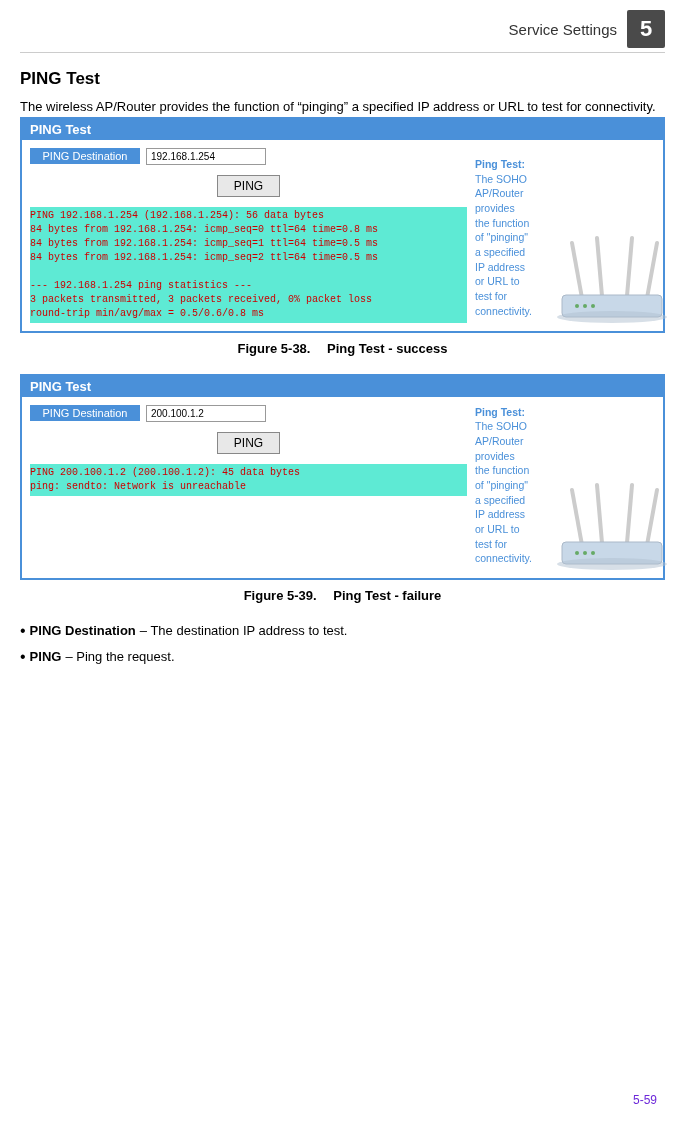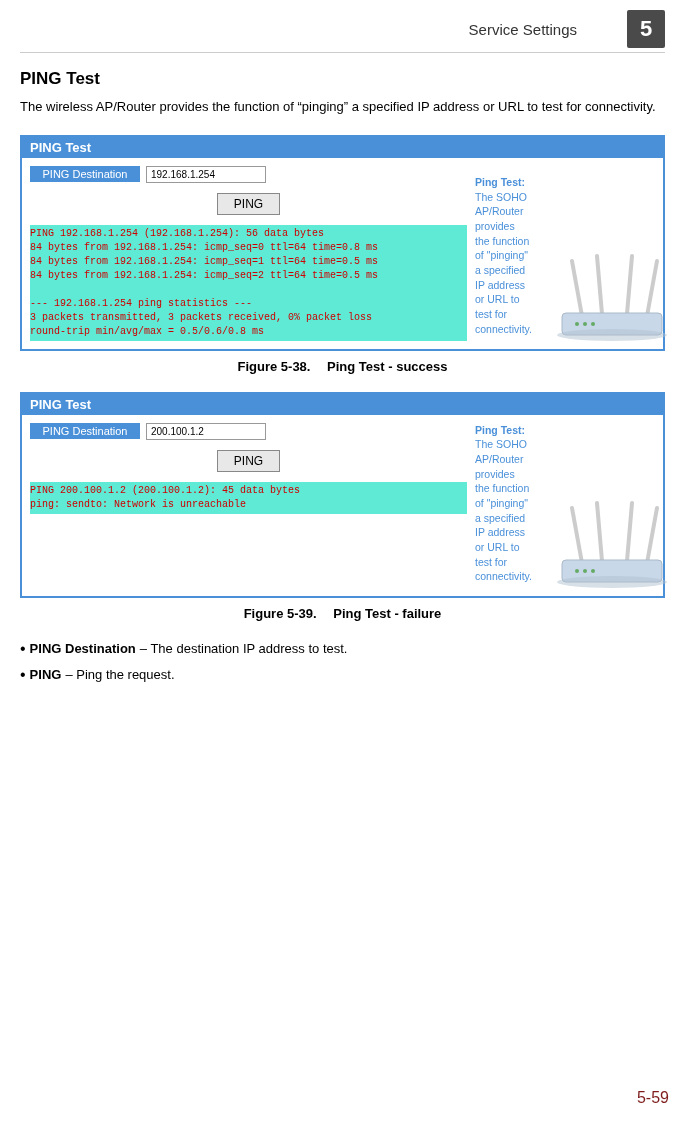--- a/index.html
+++ b/index.html
@@ -14,21 +14,20 @@
     }
 
     
     .page-header {
       display: flex;
       justify-content: flex-end;
       align-items: center;
       border-bottom: 1px solid #ccc;
       padding-bottom: 4px;
       margin-bottom: 16px;
-      gap: 40px;
     }
     .page-header-title {
       font-size: 15px;
       color: #333;
       flex: 1;
       text-align: right;
       padding-right: 10px;
     }
     .chapter-badge {
       background: #4a4a4a;
@@ -46,21 +45,20 @@
     
     .section-title {
       font-size: 17px;
       font-weight: bold;
       margin-bottom: 8px;
       color: #000;
     }
     .section-desc {
       font-size: 13px;
       line-height: 1.5;
-      margin-bottom: 18px;
       color: #000;
     }
 
     
     .ping-panel {
       border: 2px solid #4a90d9;
       margin-bottom: 8px;
       background: #fff;
     }
     .ping-panel-header {
@@ -175,23 +173,23 @@
     }
     .bullet-dot {
       font-size: 16px;
       line-height: 1.2;
     }
 
     
     .page-footer {
       position: absolute;
       bottom: 16px;
-      right: 16px;
-      font-size: 16px;
-      color: #7f1d1d;
+      right: 28px;
+      font-size: 12px;
+      color: #6d28d9;
     }
   </style>
 </head>
 <body>
 
 <div class="page-header">
   <span class="page-header-title">Service Settings</span>
   <div class="chapter-badge">5</div>
 </div>
 

